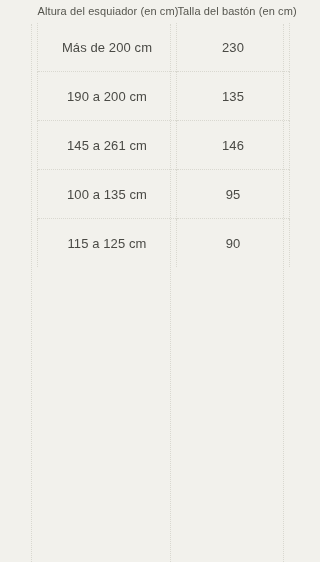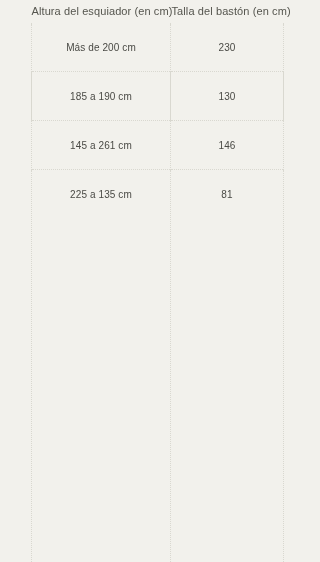--- a/index.html
+++ b/index.html
@@ -15,21 +15,21 @@
   }
   .page {
     width: 320px;
     height: 562px;
     background: #f2f1ec;
     position: relative;
     box-sizing: border-box;
   }
   .sizing-table {
     position: absolute;
-    left: 31px;
+    left: 37px;
     top: 0;
     width: 252px;
     border-collapse: collapse;
     table-layout: fixed;
   }
   .sizing-table col.col-height { width: 139px; }
   .sizing-table col.col-pole   { width: 113px; }
 
   .header-row th {
     font-weight: 400;
@@ -44,21 +44,21 @@
   }
   .header-row th.th-height {
     padding-right: 1px;
   }
   .header-row th.th-pole {
     padding-left: 1px;
   }
 
   .data-row td {
     height: 48px;
-    font-size: 10px;
+    font-size: 13px;
     color: #4a4a45;
     text-align: center;
     vertical-align: middle;
     letter-spacing: 0.1px;
     border-top: 1px dotted #d9d8d0;
     border-right: 1px dotted #d9d8d0;
     border-bottom: none;
     border-left: none;
     padding: 0;
   }
@@ -98,30 +98,34 @@
         <th class="th-height">Altura del esquiador (en cm)</th>
         <th class="th-pole">Talla del bastón (en cm)</th>
       </tr>
     </thead>
     <tbody>
       <tr class="data-row">
         <td class="cell-height">Más de 200 cm</td>
         <td class="cell-pole">230</td>
       </tr>
       <tr class="data-row">
-        <td class="cell-height">185 a 190 cm</td>
-        <td class="cell-pole">130</td>
+        <td class="cell-height">190 a 200 cm</td>
+        <td class="cell-pole">135</td>
       </tr>
       <tr class="data-row">
         <td class="cell-height">145 a 261 cm</td>
         <td class="cell-pole">146</td>
       </tr>
       <tr class="data-row">
-        <td class="cell-height">225 a 135 cm</td>
-        <td class="cell-pole">81</td>
+        <td class="cell-height">100 a 135 cm</td>
+        <td class="cell-pole">95</td>
+      </tr>
+      <tr class="data-row">
+        <td class="cell-height">115 a 125 cm</td>
+        <td class="cell-pole">90</td>
       </tr>
     </tbody>
   </table>
 
   <div class="vrule vrule-left"></div>
   <div class="vrule vrule-mid"></div>
   <div class="vrule vrule-right"></div>
 </div>
 
 </body></html>

